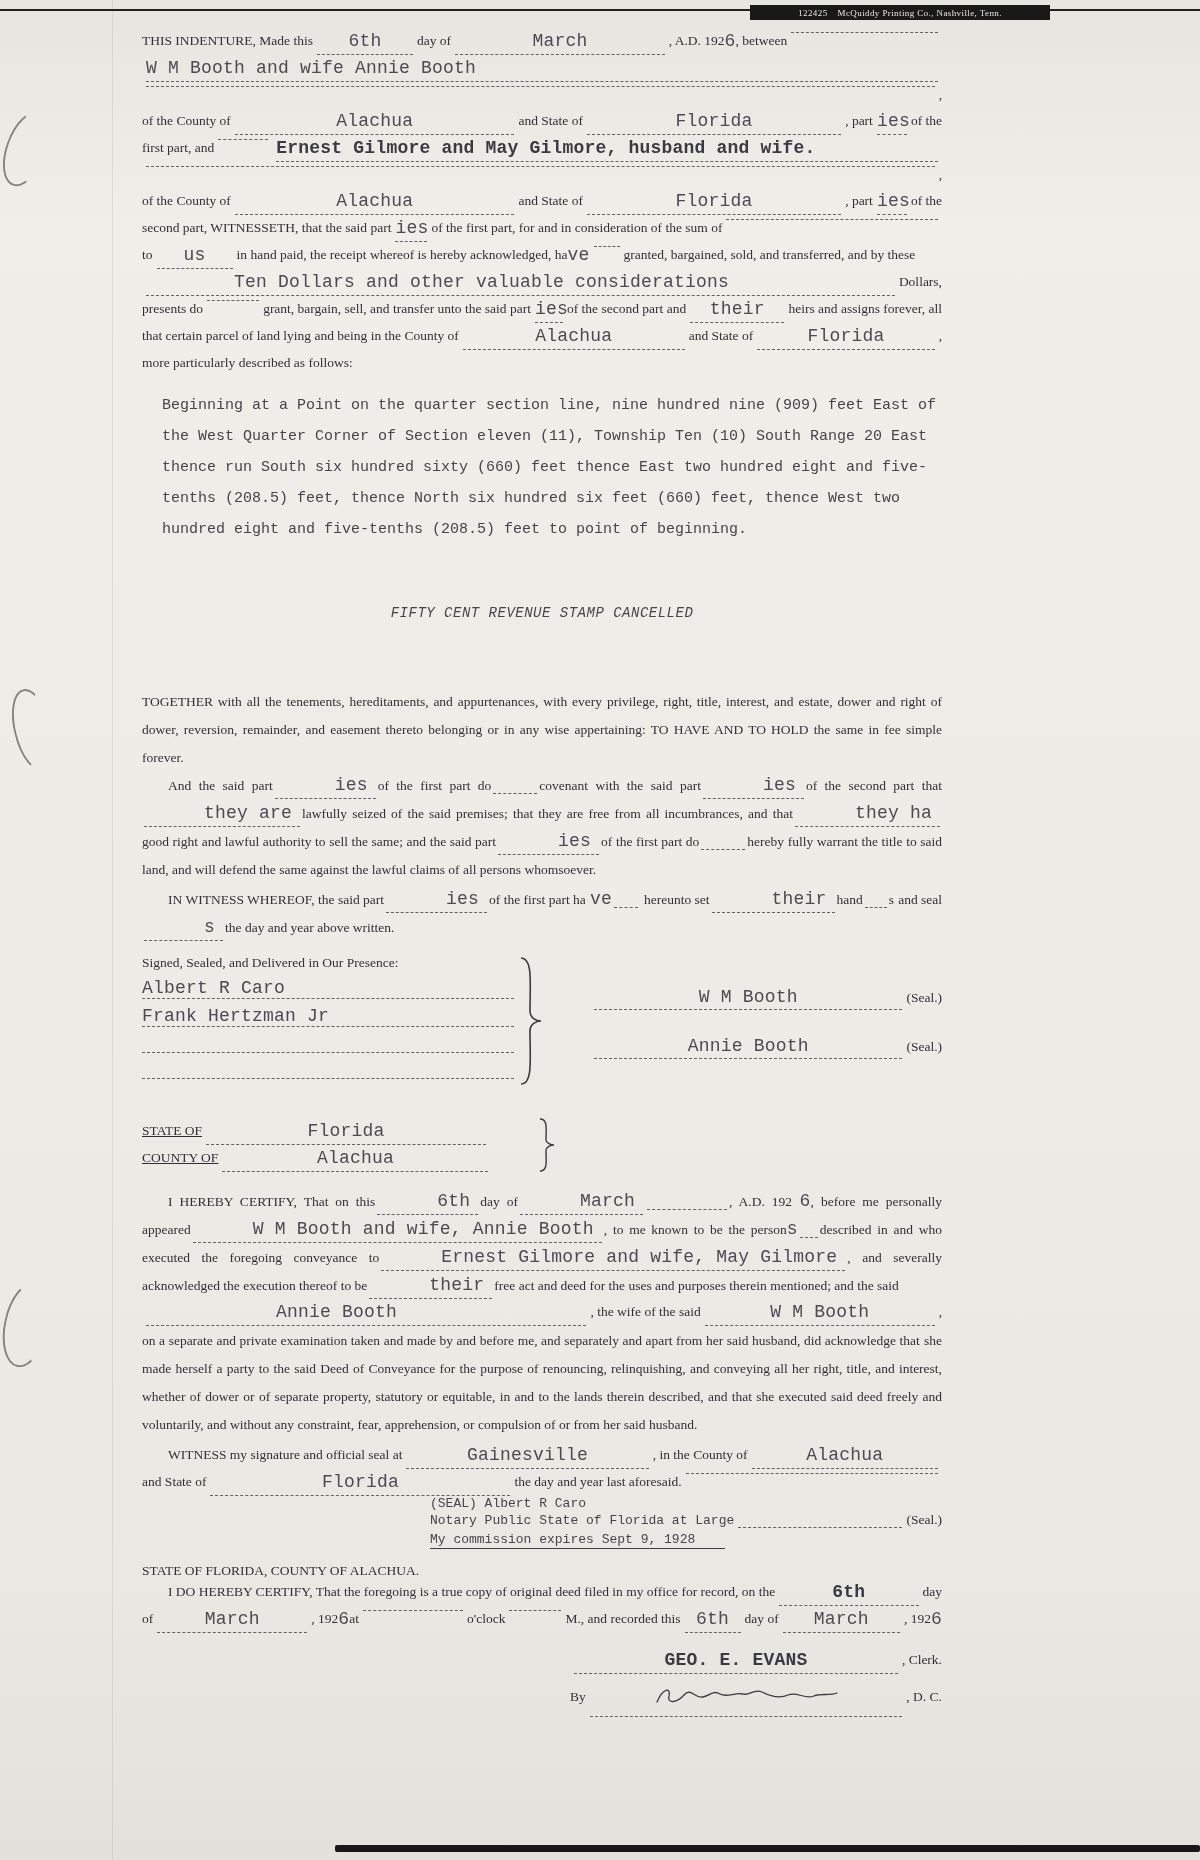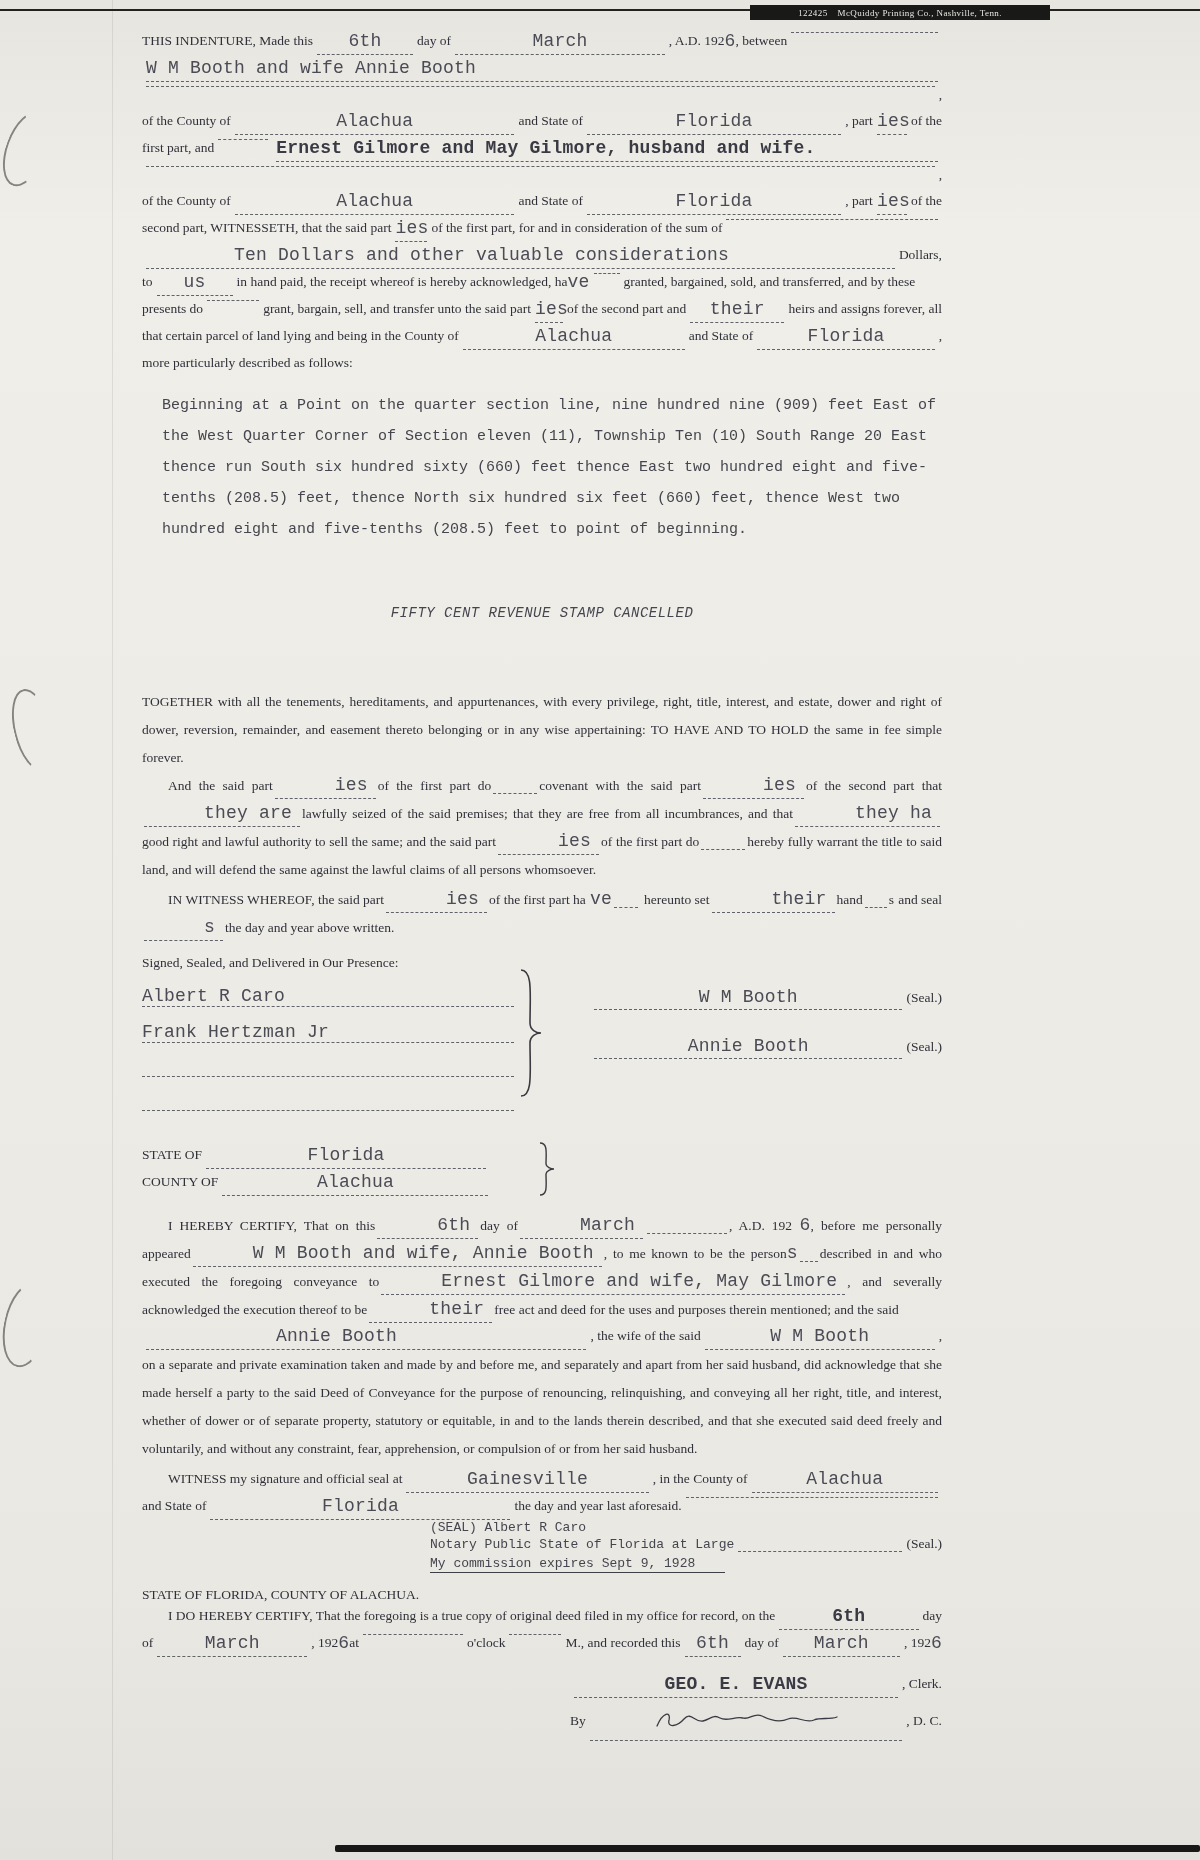--- a/index.html
+++ b/index.html
@@ -38,27 +38,27 @@
   .ifill:empty { transform:translateY(4px); }
   .ifill > .t { display:inline-block; line-height:17px; }
 
   .desc { margin:14px 0 0 20px; }
   .desc .dline { font-family:"Liberation Mono","DejaVu Sans Mono",monospace; font-size:15px; line-height:31px; color:#45454f; }
   .revenue { margin-top:60px; text-align:center; font-family:"Liberation Mono","DejaVu Sans Mono",monospace;
     font-size:14px; color:#45454f; letter-spacing:.5px;font-style:italic; }
 
   .sigsec { display:flex; margin-top:14px; }
   .sigleft { width:372px; }
-  .witrow { border-bottom:1.2px dashed #61616a; margin-top:15px; min-height:19px; line-height:19px; }
+  .witrow { border-bottom:1.2px dashed #61616a; margin-top:7px; min-height:19px; line-height:19px; }
   .bracewrap { width:34px; display:flex; align-items:center; justify-content:center; }
   .sigright { flex:1; padding-left:42px; padding-top:30px; }
   .sigrow { display:flex; align-items:baseline; margin-bottom:24px; line-height:24px; }
 
   .statewrap { display:flex; margin-top:30px; align-items:center; }
-  .statecol { width:392px; }
+  .statecol { width:392px;text-decoration:underline; }
   .bracewrap.small { width:26px; }
 
   .notary { margin-left:288px; margin-top:0; }
   .notary .nline { font-family:"Liberation Mono","DejaVu Sans Mono",monospace; font-size:13px; color:#45454f; line-height:16px; }
   .notary .nrow { display:flex; align-items:baseline; line-height:16px; }
   .notary .commission { border-bottom:1.6px solid #3e3e47; display:inline-block; padding-right:30px; }
 
   .clerk { margin-top:14px; }
   .clerk-sig { margin-left:auto; margin-top:14px; width:372px; }
   .sig-svg { display:inline-block; vertical-align:baseline; }
@@ -123,30 +123,30 @@
       <span class="fill" style="flex:0 0 30px"><span class="t">ies</span></span>
       <span class="p">of the</span>
     </div>
     <div class="line">
       <span class="p">second part, WITNESSETH, that the said part</span>
       <span class="fill" style="flex:0 0 32px"><span class="t">ies</span></span>
       <span class="p">of the first part, for and in consideration of the sum of</span>
       <span class="fill"></span>
     </div>
     <div class="line">
-      <span class="fill left" style="padding-left:88px"><span class="t">Ten Dollars and other valuable considerations</span></span>
-      <span class="p">Dollars,</span>
-    </div>
-    <div class="line">
       <span class="p">to</span>
       <span class="fill" style="flex:0 0 76px"><span class="t">us</span></span>
       <span class="p">in hand paid, the receipt whereof is hereby acknowledged, ha</span>
       <span class="t">ve</span>
       <span class="fill" style="flex:0 0 26px"></span>
       <span class="p">granted, bargained, sold, and transferred, and by these</span>
+    </div>
+    <div class="line">
+      <span class="fill left" style="padding-left:88px"><span class="t">Ten Dollars and other valuable considerations</span></span>
+      <span class="p">Dollars,</span>
     </div>
     <div class="line">
       <span class="p">presents do</span>
       <span class="fill" style="flex:0 0 52px"></span>
       <span class="p">grant, bargain, sell, and transfer unto the said part</span>
       <span class="fill" style="flex:0 0 28px"><span class="t">ies</span></span>
       <span class="p">of the second part and</span>
       <span class="fill" style="flex:1"><span class="t">their</span></span>
       <span class="p">heirs and assigns forever, all</span>
     </div>

